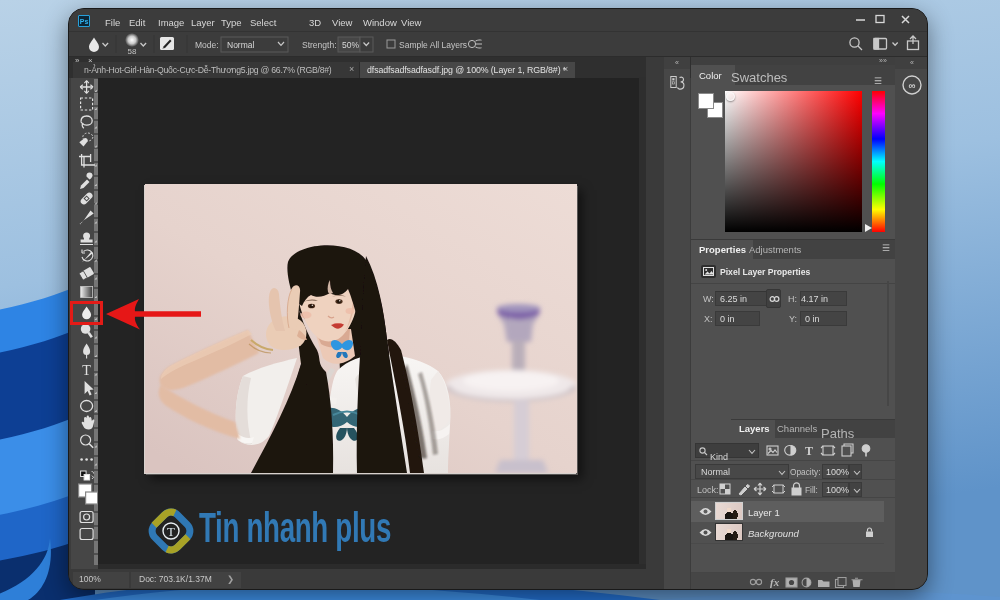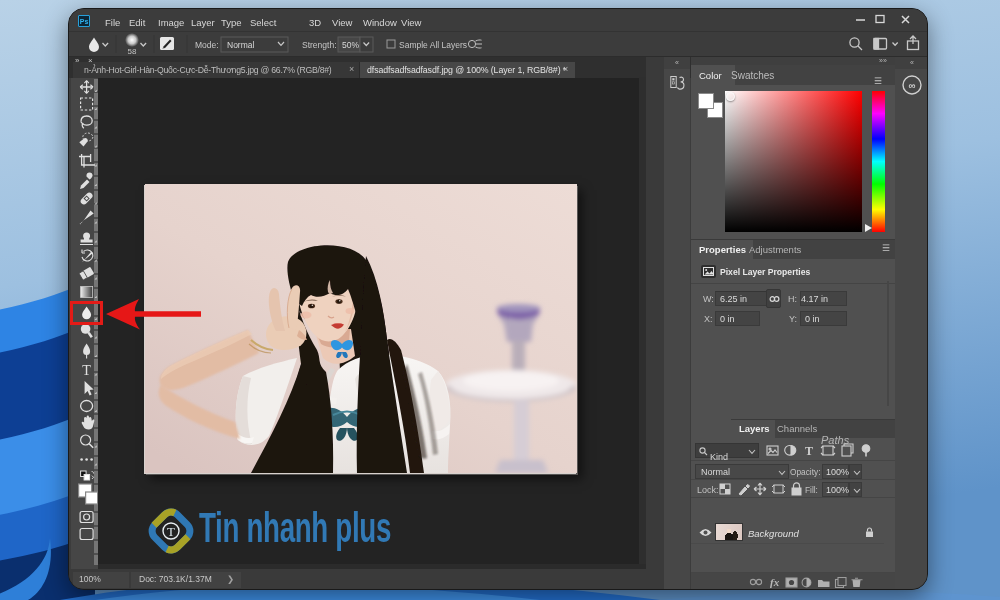--- a/index.html
+++ b/index.html
@@ -397,21 +397,21 @@
       <path d="M9.5,2.5 q4,-1.2 4,2 q0,2.4 -2.8,2.4 q3.6,0.4 3.2,4 q-0.4,3.6 -4.4,3.2 q-1.6,-0.2 -2,-1.6" fill="none" stroke="#cdcdcd" stroke-width="1.1"></path>
     </svg>
   </div>
   <div class="abs" id="panelmain" style="left:622px;top:48px;width:204px;height:534px;background:#505050;">
     <div class="abs" style="left:0;top:0;width:204px;height:8px;background:#3f3f3f;"></div>
     <div class="abs" style="left:188px;top:0px;width:16px;height:8px;color:#b4b4b4;font-size:7px;line-height:8px;z-index:4;">»»</div>
 
     <div class="abs" style="left:0;top:8px;width:204px;height:20px;background:#424242;">
       <div class="abs" style="left:0;top:0px;width:44px;height:20px;background:#505050;"></div>
       <span class="txt" style="left:8px;top:5px;font-size:9.5px;color:#f0f0f0;">Color</span>
-      <span class="txt" style="left:40px;top:5px;font-size:10px;color:#bdbdbd;">Swatches</span>
+      <span class="txt" style="left:40px;top:5px;font-size:13px;color:#bdbdbd;">Swatches</span>
       <span class="txt" style="left:183px;top:11px;font-size:9px;color:#cacaca;">☰</span>
     </div>
     <div class="abs" style="left:7px;top:36px;width:16px;height:16px;background:#fff;border:1px solid #8a8a8a;z-index:2;"></div>
     <div class="abs" style="left:16px;top:45px;width:16px;height:16px;background:#fff;border:1px solid #8a8a8a;"></div>
     <div class="abs" style="left:34px;top:34px;width:137px;height:141px;background:
       linear-gradient(to bottom, rgba(0,0,0,0) 0%, #000 100%),
       linear-gradient(to right, #fff 0%, #f00 100%);"></div>
     <div class="abs" style="left:35px;top:35px;width:9px;height:9px;border:1.5px solid #fafafa;border-radius:50%;box-shadow:0 1px 2px rgba(0,0,0,0.4);"></div>
     <div class="abs" style="left:181px;top:34px;width:13px;height:141px;background:linear-gradient(to bottom,#f00 0%,#f0f 16%,#00f 34%,#0ff 50%,#0f0 66%,#ff0 84%,#f00 100%);"></div>
     <svg class="abs" style="left:172px;top:166px;width:10px;height:10px;" viewBox="0 0 10 10">
@@ -456,21 +456,21 @@
     <span class="txt" style="left:98px;top:257px;font-size:9px;color:#c2c2c2;">Y:</span>
     <div class="abs" style="left:109px;top:254px;width:47px;height:15px;background:#444;border:1px solid #3a3a3a;">
         <span class="txt" style="left:4px;top:2px;font-size:9px;color:#dcdcdc;">0 in</span>
       </div>
     <div class="abs" style="left:196px;top:224px;width:2px;height:125px;background:#464646;"></div>
 
     <div class="abs" style="left:0;top:362px;width:204px;height:19px;background:#424242;border-top:1px solid #3a3a3a;margin-left:40px;">
       <div class="abs" style="left:0;top:0;width:44px;height:19px;background:#505050;"></div>
       <span class="txt" style="left:8px;top:3px;font-size:9.5px;font-weight:bold;color:#f0f0f0;">Layers</span>
       <span class="txt" style="left:46px;top:3px;font-size:9.5px;color:#b5b5b5;">Channels</span>
-      <span class="txt" style="left:90px;top:14px;font-size:11px;color:#b5b5b5;font-style:italic;">Paths</span>
+      <span class="txt" style="left:90px;top:6px;font-size:13px;color:#b5b5b5;">Paths</span>
       <span class="txt" style="left:191px;top:2px;font-size:9px;color:#cacaca;">☰</span>
     </div>
     <div class="abs" style="left:0;top:403px;width:204px;height:1px;background:#454545;"></div>
     <div class="abs" style="left:0;top:422px;width:204px;height:1px;background:#454545;"></div>
     <div class="abs" style="left:0;top:440px;width:204px;height:1px;background:#454545;"></div>
     <div class="abs" style="left:0;top:486px;width:193px;height:1px;background:#4a4a4a;"></div>
     <div class="abs" style="left:0;top:515px;width:204px;height:1px;background:#454545;"></div>
 
     <div class="abs" style="left:4px;top:386px;width:64px;height:15px;background:#3e3e3e;border:1px solid #353535;">
       <svg style="position:absolute;left:3px;top:3px;" width="9" height="9" viewBox="0 0 9 9">
@@ -538,20 +538,28 @@
     <span class="txt" style="left:114px;top:428px;font-size:8.3px;color:#c2c2c2;">Fill:</span>
     <div class="abs" style="left:131px;top:425px;width:27px;height:15px;background:#484848;border:1px solid #3a3a3a;">
         <span class="txt" style="left:3px;top:2px;font-size:9px;color:#dcdcdc;">100%</span>
       </div>
     <div class="abs" style="left:158px;top:425px;width:13px;height:15px;background:#424242;border:1px solid #3a3a3a;">
         <svg style="position:absolute;left:2.5px;top:5px;" width="8" height="6" viewBox="0 0 8 6">
           <path d="M1,1 l3,3.4 l3,-3.4" fill="none" stroke="#c0c0c0" stroke-width="1.1"></path>
         </svg>
       </div>
 
+    <div class="abs" style="left:0;top:444px;width:193px;height:21px;background:#5e5e5e;">
+      <svg style="position:absolute;left:8px;top:6px;" width="13" height="9" viewBox="0 0 13 9">
+          <path d="M0.5,4.5 Q6.5,-2.5 12.5,4.5 Q6.5,11.5 0.5,4.5 Z" fill="#d8d8d8"></path>
+          <circle cx="6.5" cy="4.5" r="2" fill="#5e5e5e"></circle>
+        </svg>
+      <div class="abs thumb" style="left:24px;top:1px;width:28px;height:18px;border:1px solid #d0d0d0;"></div>
+      <span class="txt" style="left:57px;top:6px;font-size:9.5px;color:#e8e8e8;">Layer 1</span>
+    </div>
     <div class="abs" style="left:0;top:516px;width:204px;height:18px;background:#464646;">
       <svg style="position:absolute;left:58px;top:4px;" width="140" height="11" viewBox="0 0 140 11">
         <g stroke="#9d9d9d" fill="none" stroke-width="1.1">
           <circle cx="4" cy="5" r="2.6"></circle>
             <circle cx="10" cy="5" r="2.6"></circle>
           <text x="21" y="9" font-size="11" font-style="italic" font-weight="bold" fill="#b8b8b8" stroke="none" font-family="Liberation Serif">fx</text>
           <g>
               <rect x="37" y="1" width="11" height="9" fill="#b0b0b0"></rect>
               <circle cx="42.5" cy="5.5" r="2.6" fill="#464646" stroke="none"></circle>
             </g>

